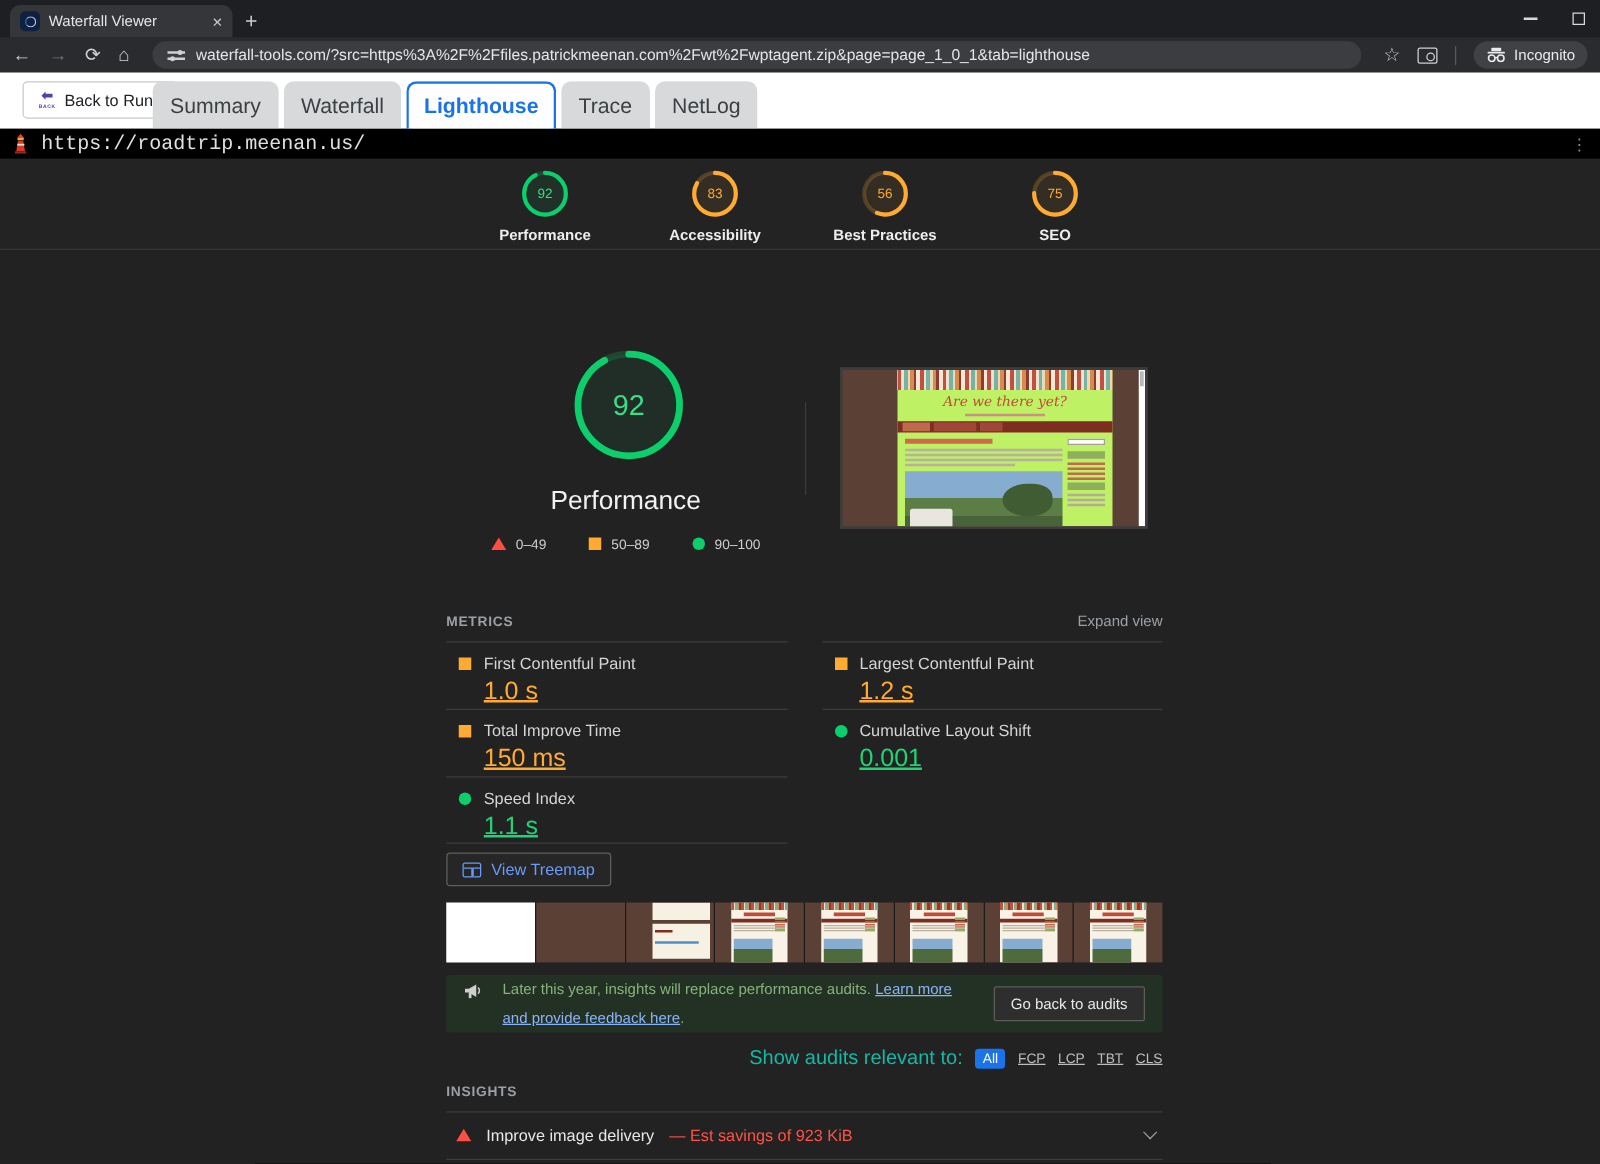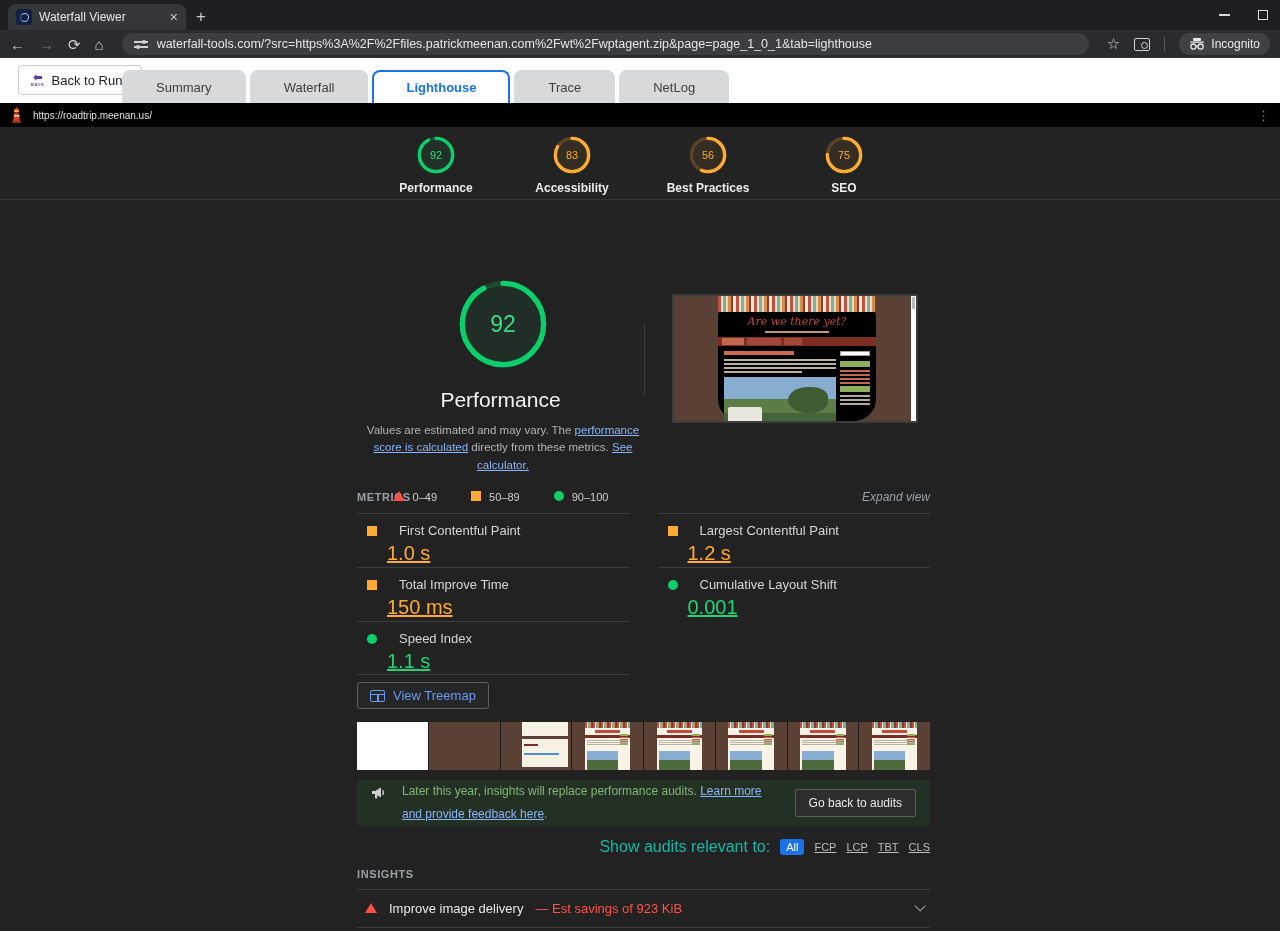--- a/index.html
+++ b/index.html
@@ -41,28 +41,28 @@
 
   
   .apptoolbar { position:absolute; left:0; top:58px; width:1280px; height:45px; background:#fff; }
   .backbtn { position:absolute; left:18px; top:7px; height:30px; background:#fff; border:1px solid #c9c9c9;
              border-radius:4px; display:flex; align-items:center; gap:7px; padding:0 12px; }
   .backbtn .bicon { display:flex; flex-direction:column; align-items:center; color:#5b3fa8; }
   .backbtn .bicon .arr { font-size:11px; line-height:9px; font-weight:bold; }
   .backbtn .bicon .cap { font-size:4px; letter-spacing:.5px; font-weight:bold; }
   .backbtn .blabel { font-size:13px; color:#202124; }
   .apptabs { position:absolute; left:122px; bottom:0; display:flex; gap:4px; }
-  .apptab { background:#d8d9da; color:#3c4043; font-size:13px; padding:8px 32px; border-radius:8px 8px 0 0;
+  .apptab { background:#d8d9da; color:#3c4043; font-size:17px; padding:8px 12px; border-radius:8px 8px 0 0;
             border:2px solid transparent; border-bottom:none; }
   .apptab.active { background:#fff; color:#1a73e8; border-color:#1a73e8; font-weight:bold; }
 
   
   .sitebar { position:absolute; left:0; top:103px; width:1280px; height:24px; background:#000;
              display:flex; align-items:center; padding:0 10px; gap:10px; }
-  .sitebar .url { color:#e0e0e0; font-size:10px; flex:1; }
+  .sitebar .url { color:#e0e0e0; font-size:16px; flex:1;font-family:Liberation Mono, monospace; }
   .kebab { color:#8a8a8a; font-size:13px; letter-spacing:0; }
 
   
   .scorebar { position:absolute; left:0; top:127px; width:1280px; height:73px; background:#232323;
               border-bottom:1px solid #363636; display:flex; justify-content:center; }
   .scores-row { display:flex; gap:48px; padding-top:8px; }
   .sgauge { width:88px; text-align:center; }
   .sgauge svg { display:block; margin:0 auto; }
   .sgauge .slabel { margin-top:6px; font-size:12px; font-weight:bold; color:#ededed; }
   .gauge-base { fill:none; stroke-width:4; }
@@ -91,21 +91,21 @@
   .shape-triangle { width:0; height:0; border-left:6px solid transparent; border-right:6px solid transparent; border-bottom:10px solid #ff4e42; }
   .shape-square { width:10px; height:10px; background:#ffaa33; }
   .shape-circle { width:10px; height:10px; border-radius:50%; background:#0cce6b; }
   .hero-divider { position:absolute; left:287px; top:122px; height:74px; border-left:1px solid #3b3b3b; }
 
   
   .thumbnail { position:absolute; left:315px; top:94px; width:246px; height:129px; border:2px solid #3c3c3c;
                background:#5b4036; overflow:hidden; }
   .thumb-scroll { position:absolute; right:0; top:0; bottom:0; width:5px; background:#fff; }
   .thumb-scroll i { position:absolute; top:1px; left:1px; width:3px; height:12px; background:#b9b9b9; }
-  .thumb-col { position:absolute; left:44px; width:158px; top:0; bottom:0; background:#000000;border-radius:22px; }
+  .thumb-col { position:absolute; left:44px; width:172px; top:0; bottom:0; background:#bef264; }
   .t-stripes { height:16px; background:repeating-linear-gradient(90deg,#c0503f 0 3px,#efe3cc 3px 5px,#77b3a3 5px 8px,#e7d9ba 8px 10px,#d78c4c 10px 13px,#8a3b33 13px 15px,#f2e8d4 15px 18px); }
   .t-title { text-align:center; font-family:"DejaVu Serif", serif; font-style:italic; font-size:11px; color:#c24a3a; margin-top:3px; }
   .t-sub { width:64px; height:2px; background:#c9917f; margin:3px auto 4px; }
   .t-nav { height:9px; background:#7e2d22; display:flex; gap:3px; padding:1px 4px; }
   .t-nav i { display:block; height:7px; background:#a0473a; }
   .t-nav i:nth-child(1){ width:22px; background:#c0694f; } .t-nav i:nth-child(2){ width:34px; } .t-nav i:nth-child(3){ width:18px; }
   .t-body { position:absolute; left:6px; right:40px; top:55px; bottom:0; }
   .t-h2 { width:70px; height:4px; background:#cf6a50; margin-bottom:4px; }
   .t-line { height:2px; background:#b9b0a0; margin-bottom:2px; }
   .t-line.short { width:70%; }
@@ -114,25 +114,25 @@
   .t-photo::before { content:""; position:absolute; right:8px; top:10px; width:40px; height:26px; border-radius:50% 40% 45% 50%; background:#3f5c33; z-index:1; }
   .t-side { position:absolute; right:6px; top:55px; width:30px; }
   .t-search { height:5px; border:1px solid #a8a094; background:#fff; margin-bottom:5px; }
   .t-green { height:6px; background:#8faf5c; margin-bottom:3px; }
   .t-link { height:2px; background:#c06b4f; margin-bottom:2px; }
   .t-gray { height:2px; background:#b5ab99; margin-bottom:2px; }
 
   
   .metrics-head { display:flex; justify-content:space-between; align-items:baseline; margin-bottom:9px; }
   .sec-label { font-size:11px; letter-spacing:.6px; color:#9aa0a6; font-weight:bold; }
-  .expand-link { font-size:12px; color:#9aa0a6;font-style:italic; }
+  .expand-link { font-size:12px; color:#9aa0a6; }
   .metrics-grid { display:grid; grid-template-columns:1fr 1fr; column-gap:28px; grid-auto-rows:54px; }
   .mcell { border-top:1px solid #3c3c3c; padding:9px 0 0 10px; }
   .mcell.last { border-bottom:1px solid #3c3c3c; }
-  .mname-row { display:flex; align-items:center; gap:22px; }
+  .mname-row { display:flex; align-items:center; gap:10px; }
   .m-icon { width:10px; height:10px; flex:none; }
   .mcell.average .m-icon { background:#ffaa33; }
   .mcell.pass .m-icon { background:#0cce6b; border-radius:50%; }
   .mname { font-size:13px; color:#d5d5d5; }
   .mvalue { margin:4px 0 0 20px; font-size:20px;text-decoration:underline; }
   .mcell.average .mvalue { color:#ffaa33; }
   .mcell.pass .mvalue { color:#1fd475; }
 
   .treemap-btn { margin-top:7px; display:inline-flex; align-items:center; gap:8px; border:1px solid #5f5f5f;
                  border-radius:3px; background:#262626; padding:5px 12px; }
@@ -305,23 +305,20 @@
     <div class="hero">
       <div class="hero-left">
         <div class="sgauge bgauge pass" style="display:inline-block;">
           <svg width="92" height="92" viewBox="0 0 120 120">
             <circle class="gauge-base" cx="60" cy="60" r="53"></circle>
             <circle class="gauge-arc" cx="60" cy="60" r="53" stroke-dasharray="306.36811557807664 333.0088212805181"></circle>
             <text class="gauge-num" x="60" y="70" text-anchor="middle">92</text>
           </svg>
         </div>
         <div class="hero-title">Performance</div>
-        <div class="hero-disclaimer">
-          <span>Values are estimated and may vary. The </span><a href="#">performance score is calculated</a><span> directly from these metrics. </span><a href="#">See calculator.</a>
-        </div>
         <div class="legend">
           <div class="legend-item">
               <span class="shape-triangle"></span>
               <span>0–49</span>
             </div>
           <div class="legend-item">
               <span class="shape-square"></span>
               <span>50–89</span>
             </div>
           <div class="legend-item">

